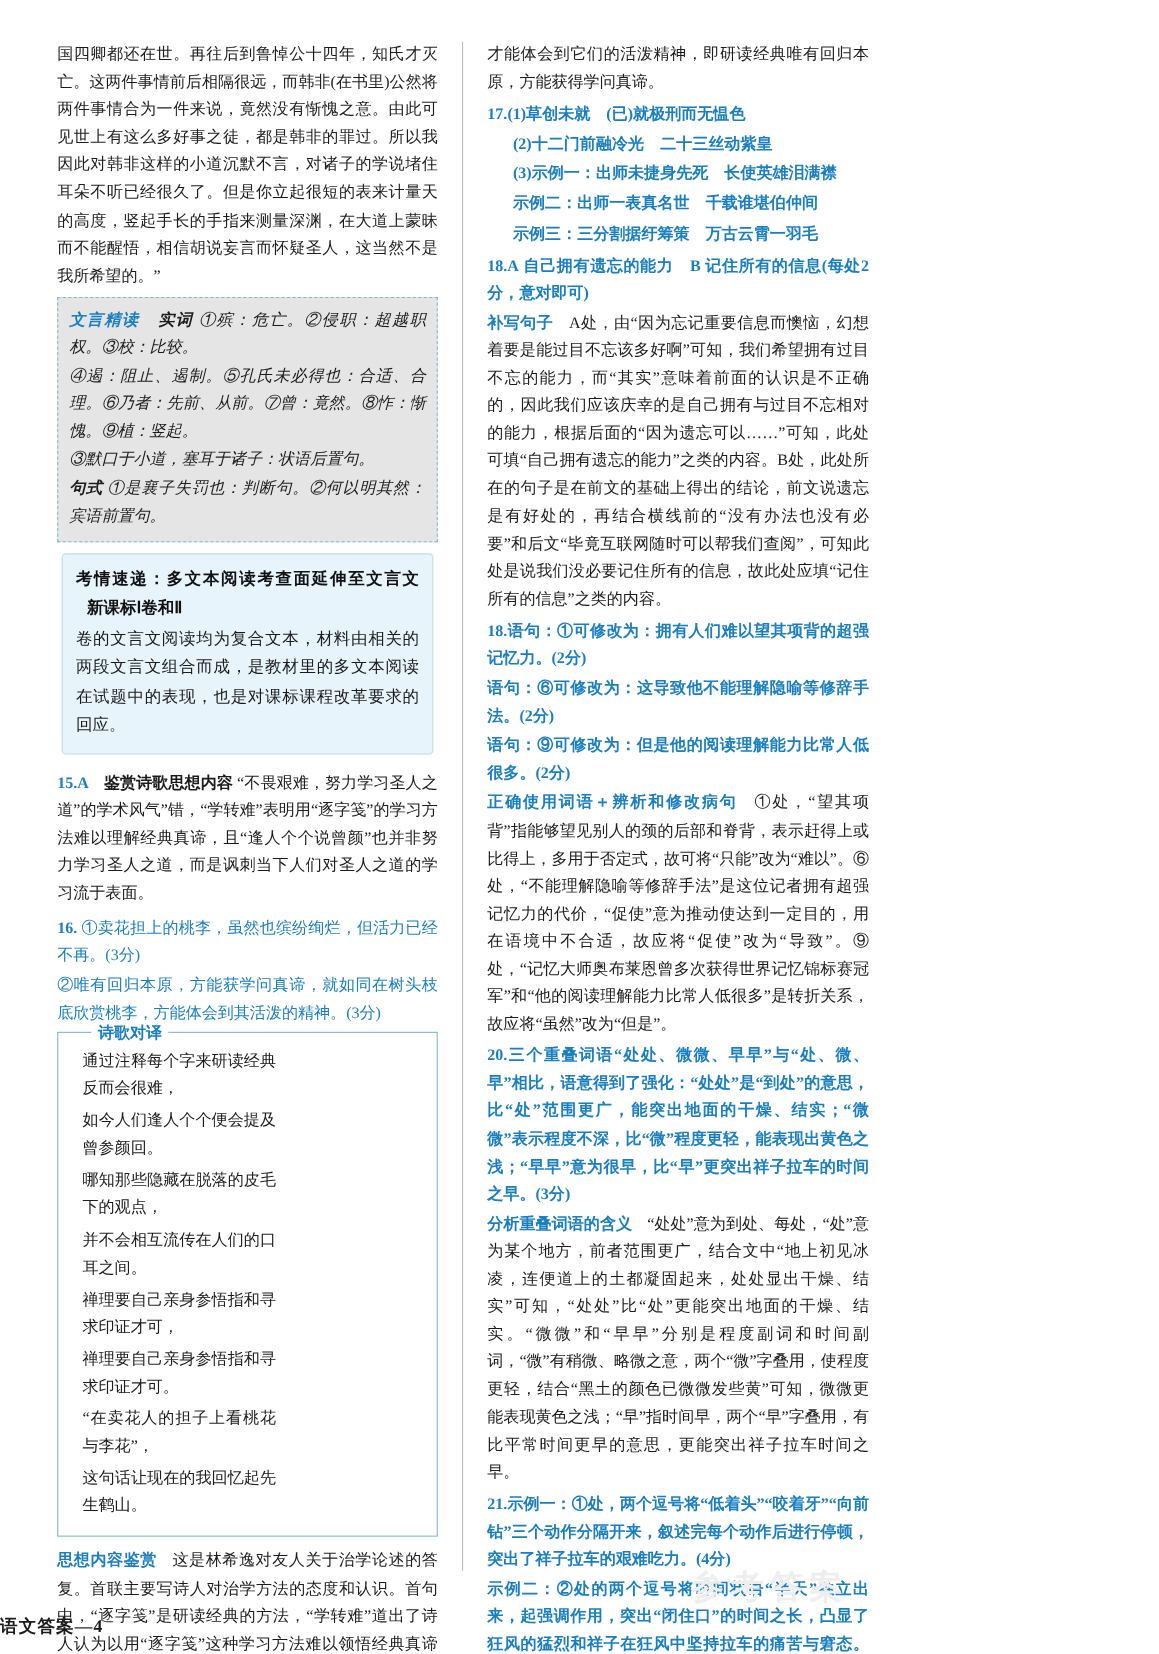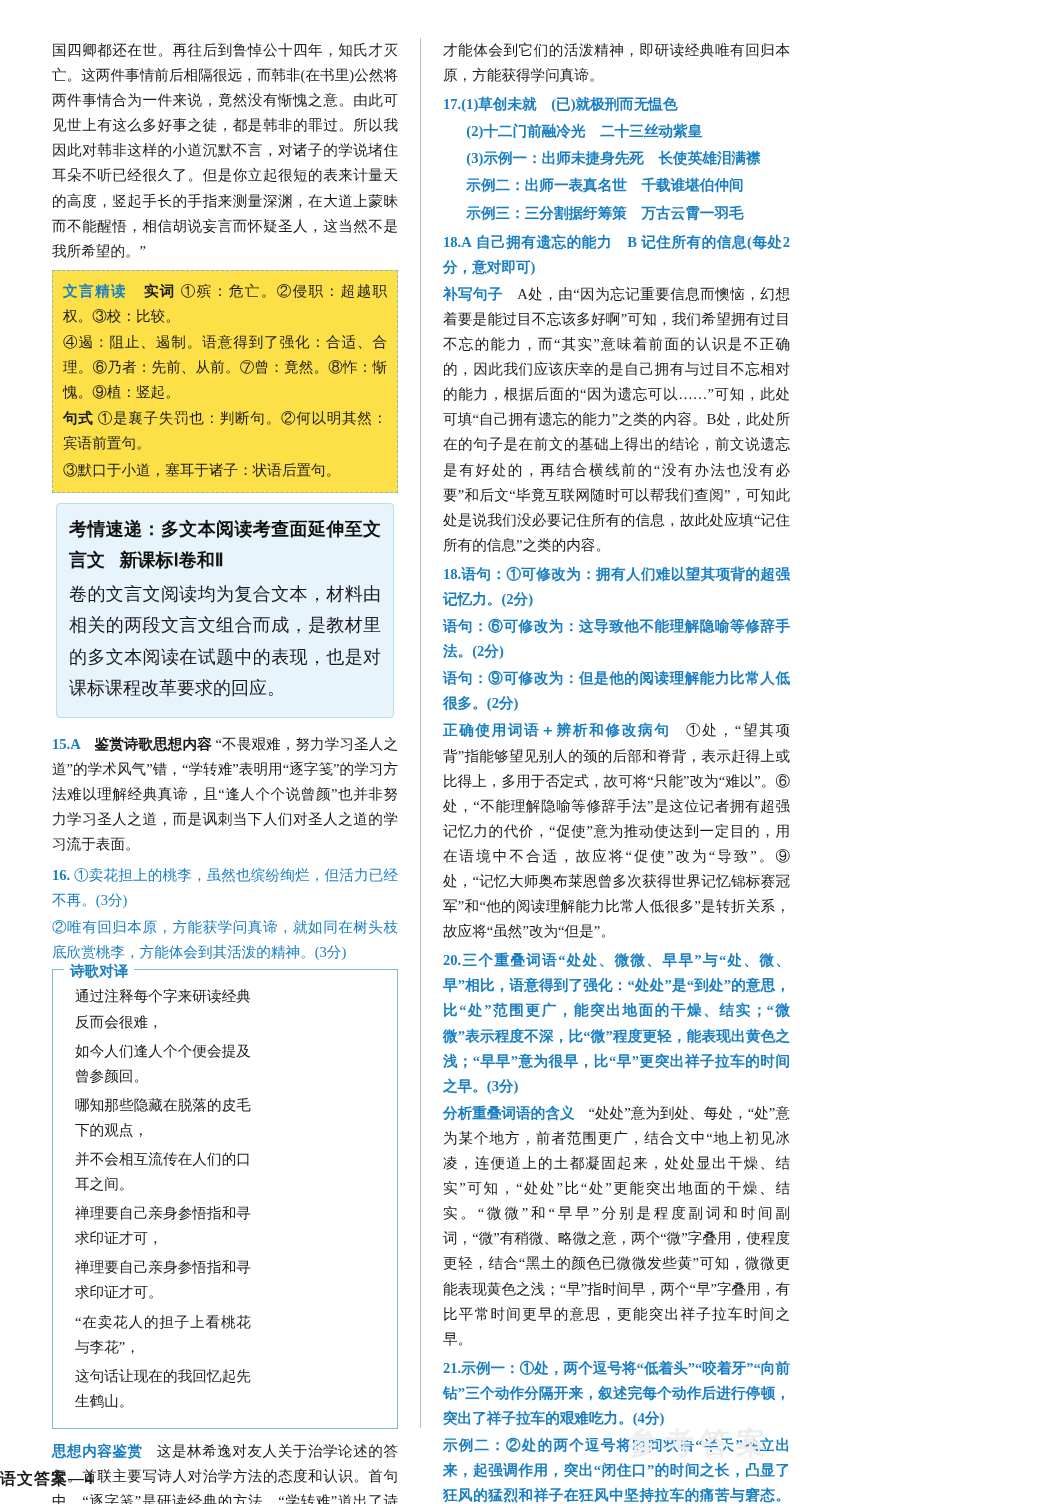--- a/index.html
+++ b/index.html
@@ -32,50 +32,51 @@
   p { margin:0 0 2px 0; text-indent:0; }
   .blue { color:#1a7fc1; }
   .bold { font-weight:bold; }
   .sec-head { font-weight:bold; color:#1a7fc1; }
 
   
   .box-dash {
     border:1px dashed #7fb9d6;
     padding:8px 10px 8px 10px;
     margin:6px 0 10px 0;
-    background:#fde047;
+    background:#e5e5e5;
+    font-style:italic;
   }
   .box-dash p { margin:0 0 1px 0; }
 
   
   .infobox {
     background:#e8f4fb;
     border:1px solid #bcdcef;
     border-radius:4px;
     padding:10px 12px;
     margin:8px 4px 14px 4px;
-    font-size:18px;
+    font-size:15px;
     line-height:1.75;
   }
   .infobox .tag {
     font-weight:bold;
     color:#111;
   }
   .infobox .newtag { font-weight:bold; color:#111; }
 
   
   .poem-wrap {
     border:1px solid #7fb9d6;
     margin:4px 0 10px 0;
     padding:14px 10px 10px 10px;
     position:relative;
   }
   .poem-title {
     position:absolute;
-    top:-11px; left:11px;
+    top:-11px; left:30px;
     background:#fff;
     padding:0 6px;
     color:#1a7fc1;
     font-weight:bold;
     font-size:14.6px;
   }
   .poem-table { display:flex; }
   .poem-col-l {
     width:42%;
     padding-right:10px;
@@ -111,24 +112,24 @@
   <div class="columns">
 
     <div class="col left">
 
       <p>国四卿都还在世。再往后到鲁悼公十四年，知氏才灭亡。这两件事情前后相隔很远，而韩非(在书里)公然将两件事情合为一件来说，竟然没有惭愧之意。由此可见世上有这么多好事之徒，都是韩非的罪过。所以我因此对韩非这样的小道沉默不言，对诸子的学说堵住耳朵不听已经很久了。但是你立起很短的表来计量天的高度，竖起手长的手指来测量深渊，在大道上蒙昧而不能醒悟，相信胡说妄言而怀疑圣人，这当然不是我所希望的。”</p>
 
       <div class="box-dash">
         <p><span class="sec-head">文言精读</span>
            <span class="bold" style="margin-left:12px">实词</span>
            <span>①殡：危亡。②侵职：超越职权。③校：比较。</span></p>
-        <p>④遏：阻止、遏制。语意得到了强化：合适、合理。⑥乃者：先前、从前。⑦曾：竟然。⑧怍：惭愧。⑨植：竖起。</p>
+        <p>④遏：阻止、遏制。⑤孔氏未必得也：合适、合理。⑥乃者：先前、从前。⑦曾：竟然。⑧怍：惭愧。⑨植：竖起。</p>
+        <p>③默口于小道，塞耳于诸子：状语后置句。</p>
         <p><span class="bold">句式</span>
            <span>①是襄子失罚也：判断句。②何以明其然：宾语前置句。</span></p>
-        <p>③默口于小道，塞耳于诸子：状语后置句。</p>
       </div>
 
       <div class="infobox">
         <p><span class="tag">考情速递：</span><span class="tag">多文本阅读考查面延伸至文言文</span>
            <span class="newtag" style="margin-left:10px">新课标Ⅰ卷和Ⅱ</span></p>
         <p>卷的文言文阅读均为复合文本，材料由相关的两段文言文组合而成，是教材里的多文本阅读在试题中的表现，也是对课标课程改革要求的回应。</p>
       </div>
 
       <p>
         <span class="bold blue">15.A</span>

